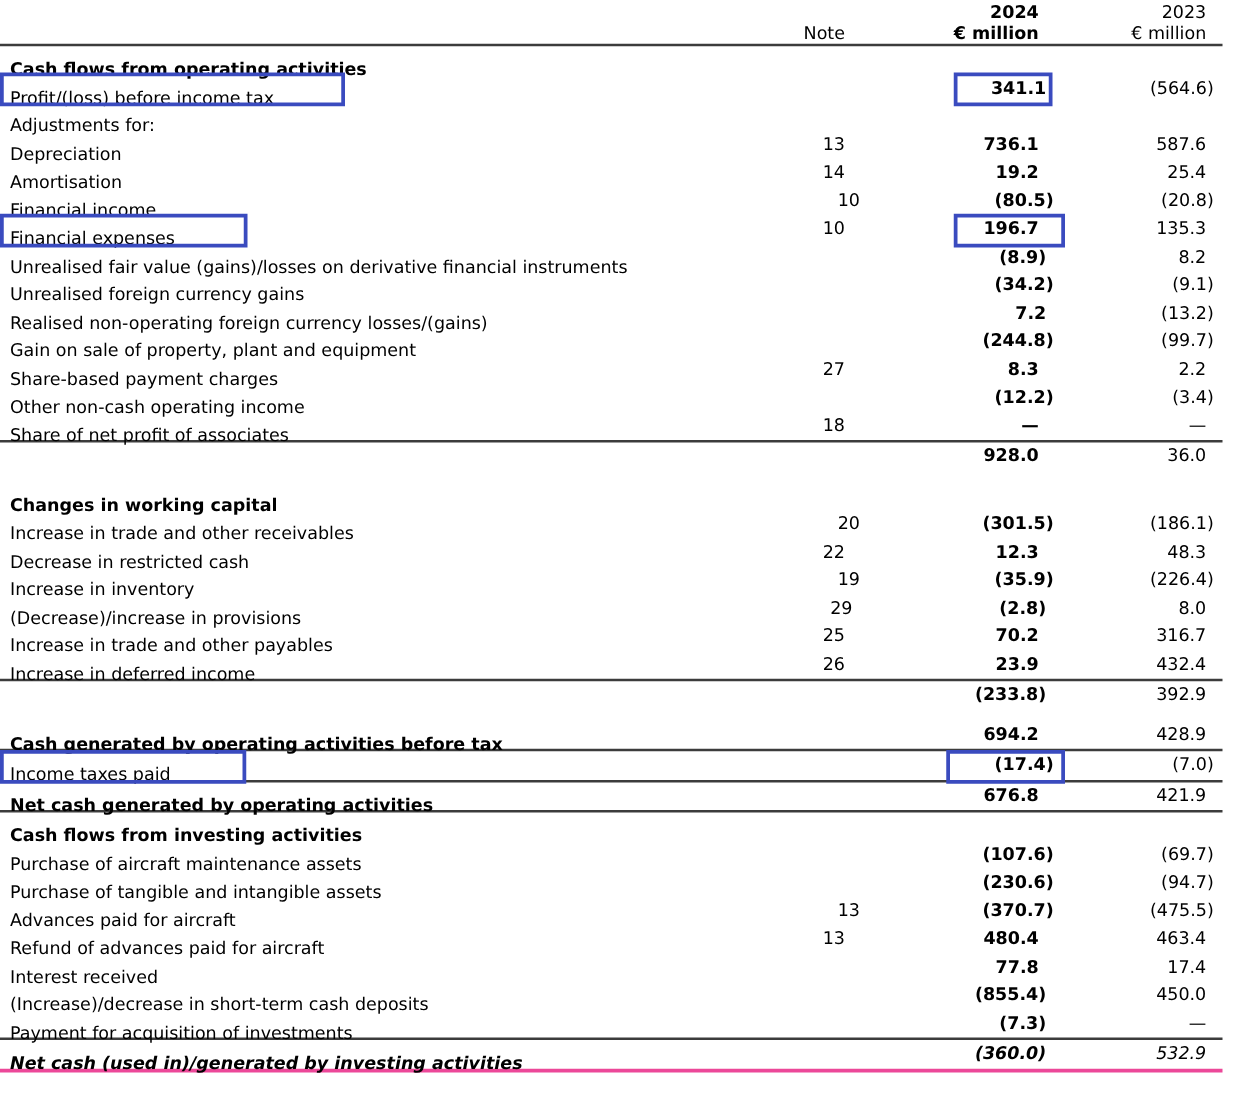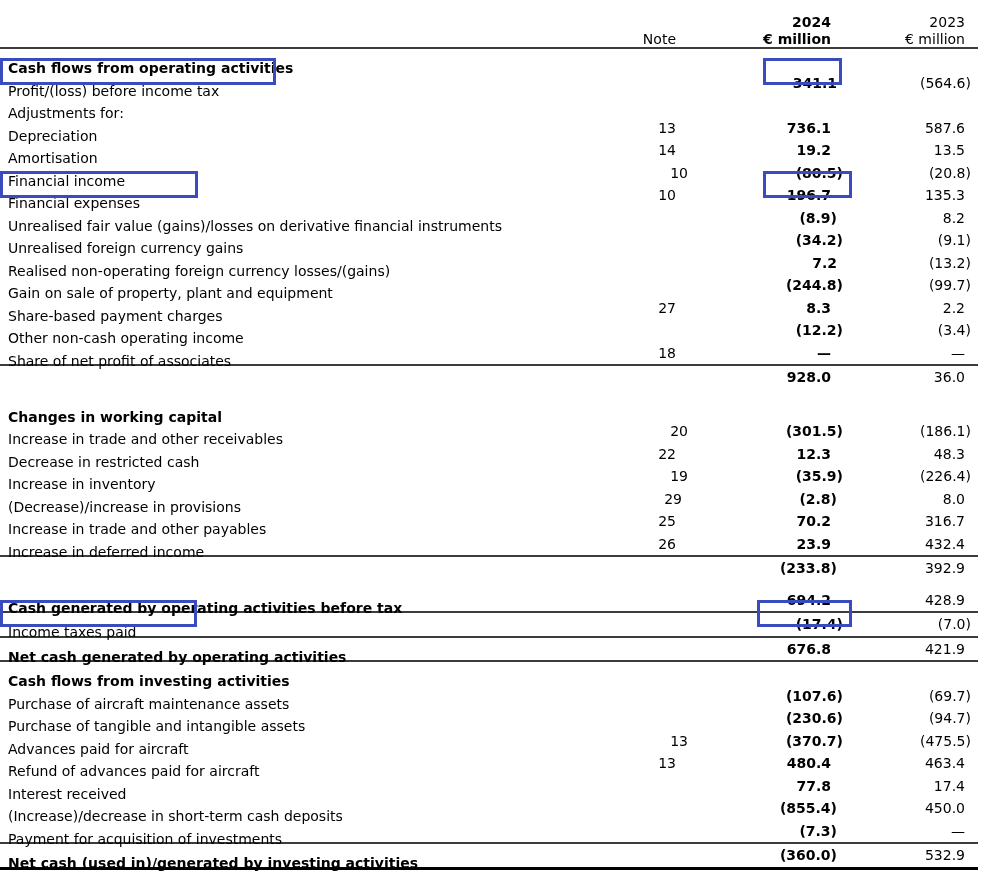--- a/index.html
+++ b/index.html
@@ -8,35 +8,35 @@
     width:990px; height:881px;
     background:#ffffff;
     color:#000000;
     font-family:"DejaVu Sans","Liberation Sans",sans-serif;
     font-size:14px;
     overflow:hidden;
   }
   .sheet { width:978px; }
 
   
-  .hdr { border-bottom:2px solid #3c3c3c; padding-top:1px;margin-top:12px; }
+  .hdr { border-bottom:2px solid #3c3c3c; padding-top:1px; }
   .hrow { display:flex; align-items:flex-end; height:17px; line-height:16px; padding-right:13px; }
   .c-label { flex:1; padding-left:8px; white-space:nowrap; overflow:hidden;margin-top:16px; }
   .c-note  { width:60px;  text-align:right; white-space:nowrap; }
   .c-v24   { width:155px; text-align:right; font-weight:bold; white-space:nowrap; }
   .c-v23   { width:134px; text-align:right; white-space:nowrap; }
 
   
   .row { display:flex; align-items:center; height:22.5px; padding-right:13px; }
   .t-spacer { height:9px; padding:0; }
   .t-heading .c-label { font-weight:bold; }
   .t-total   .c-label { font-weight:bold; }
   .rule-top { border-top:2px solid #3c3c3c; }
   .rule-bottom { border-bottom:2px solid #3c3c3c;justify-content:space-between; }
-  .rule-bottom-thick { border-bottom:3px solid #000000; }
+  .rule-bottom-thick { border-bottom:3px solid #ec4899;font-style:italic; }
   .paren { margin-right:-6px; }
 
   
   .hl {
     position:absolute;
     border:3px solid var(--hl, #3a4bbf);
     box-sizing:border-box;
     pointer-events:none;
     background:transparent;
   }
@@ -84,21 +84,21 @@
         <div class="row t-item">
           <div class="c-label">Depreciation</div>
           <div class="c-note">13</div>
           <div class="c-v24">736.1</div>
           <div class="c-v23">587.6</div>
         </div>
         <div class="row t-item">
           <div class="c-label">Amortisation</div>
           <div class="c-note">14</div>
           <div class="c-v24">19.2</div>
-          <div class="c-v23">13.5</div>
+          <div class="c-v23">25.4</div>
         </div>
         <div class="row t-item">
           <div class="c-label">Financial income</div>
           <div class="c-note">10</div>
           <div class="c-v24 paren">(80.5)</div>
           <div class="c-v23 paren">(20.8)</div>
         </div>
         <div class="row t-item">
           <div class="c-label">Financial expenses</div>
           <div class="c-note">10</div>

